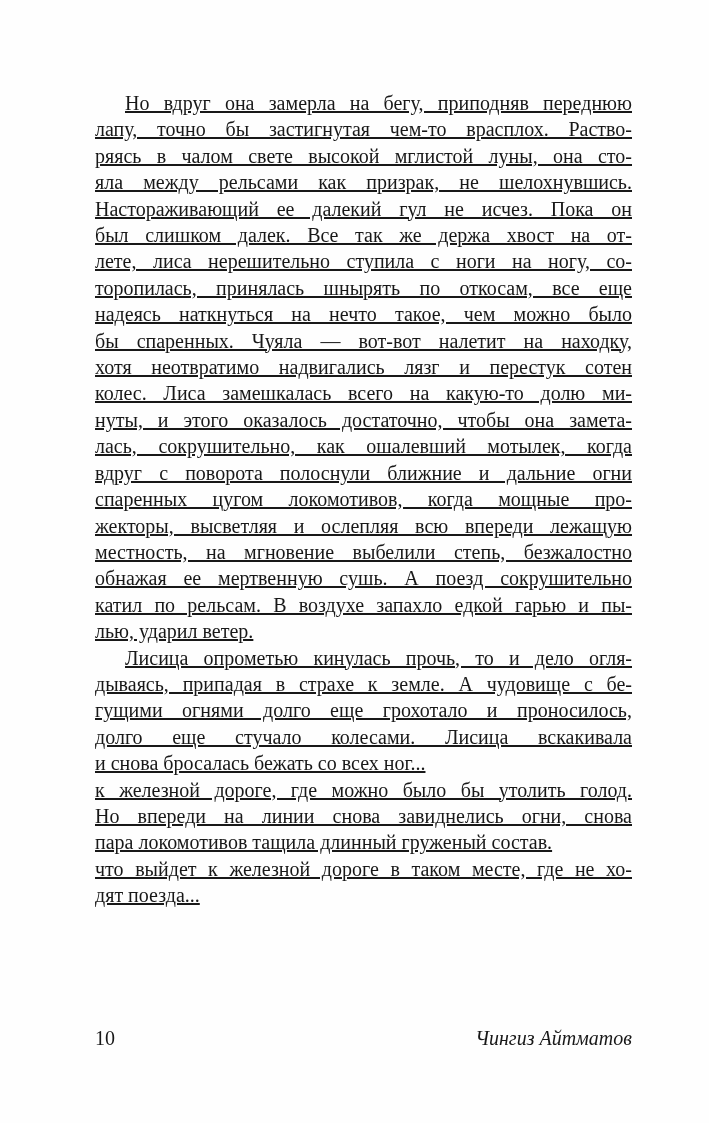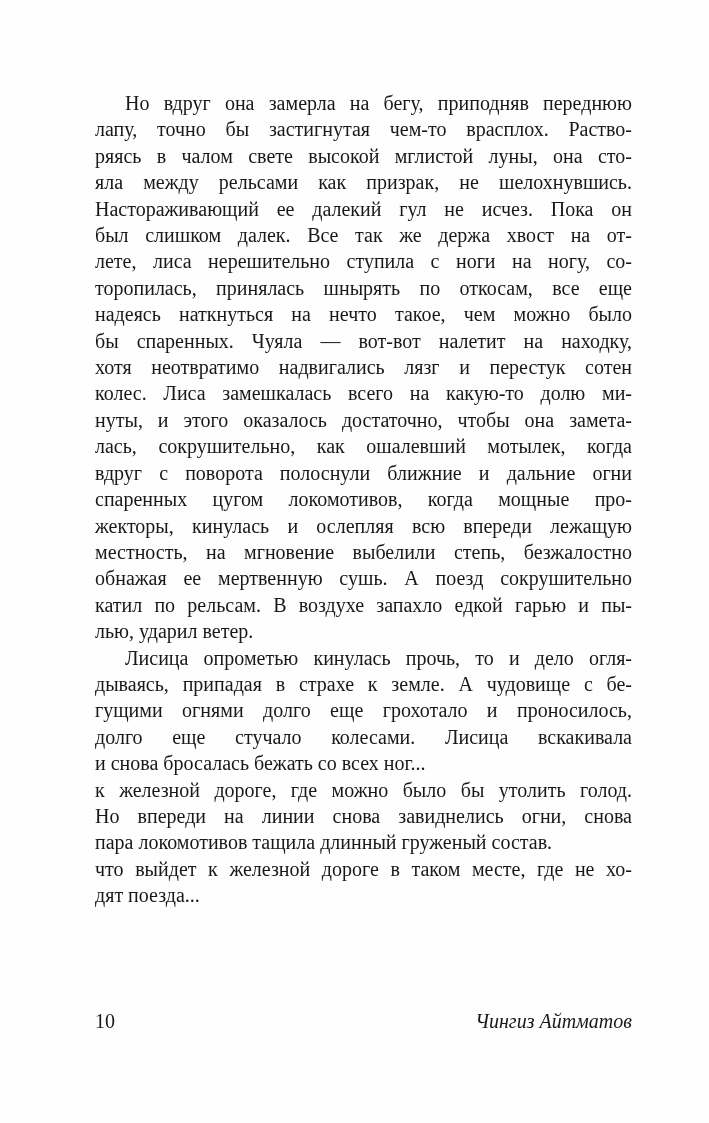--- a/index.html
+++ b/index.html
@@ -25,40 +25,42 @@
     line-height: 26.4px;
   }
   .paragraph {
     margin: 0;
     padding: 0;
   }
   .line {
     text-align: justify;
     text-align-last: justify;
     white-space: normal;
+    text-decoration: underline;
   }
   .line.first {
     text-indent: 30px;
   }
   .line.last {
     text-align-last: left;
   }
   .footer {
     position: absolute;
     left: 95px;
     top: 1008px;
     width: 537px;
     display: flex;
     justify-content: space-between;
     align-items: baseline;
     font-size: 20px;
     line-height: 26px;
   }
   .page-number {
     font-style: normal;
+    margin-top: 17px;
   }
   .author {
     font-style: italic;
   }
 </style>
 </head>
 <body>
 
 <div class="page">
   <div class="text-block">
@@ -72,21 +74,21 @@
         <div class="line">лете, лиса нерешительно ступила с ноги на ногу, со-</div>
         <div class="line">торопилась, принялась шнырять по откосам, все еще</div>
         <div class="line">надеясь наткнуться на нечто такое, чем можно было</div>
         <div class="line">бы спаренных. Чуяла — вот-вот налетит на находку,</div>
         <div class="line">хотя неотвратимо надвигались лязг и перестук сотен</div>
         <div class="line">колес. Лиса замешкалась всего на какую-то долю ми-</div>
         <div class="line">нуты, и этого оказалось достаточно, чтобы она замета-</div>
         <div class="line">лась, сокрушительно, как ошалевший мотылек, когда</div>
         <div class="line">вдруг с поворота полоснули ближние и дальние огни</div>
         <div class="line">спаренных цугом локомотивов, когда мощные про-</div>
-        <div class="line">жекторы, кинулась и ослепляя всю впереди лежащую</div>
+        <div class="line">жекторы, высветляя и ослепляя всю впереди лежащую</div>
         <div class="line">местность, на мгновение выбелили степь, безжалостно</div>
         <div class="line">обнажая ее мертвенную сушь. А поезд сокрушительно</div>
         <div class="line">катил по рельсам. В воздухе запахло едкой гарью и пы-</div>
         <div class="line last">лью, ударил ветер.</div>
       </div>
       <div class="paragraph">
         <div class="line first">Лисица опрометью кинулась прочь, то и дело огля-</div>
         <div class="line">дываясь, припадая в страхе к земле. А чудовище с бе-</div>
         <div class="line">гущими огнями долго еще грохотало и проносилось,</div>
         <div class="line">долго еще стучало колесами. Лисица вскакивала</div>

